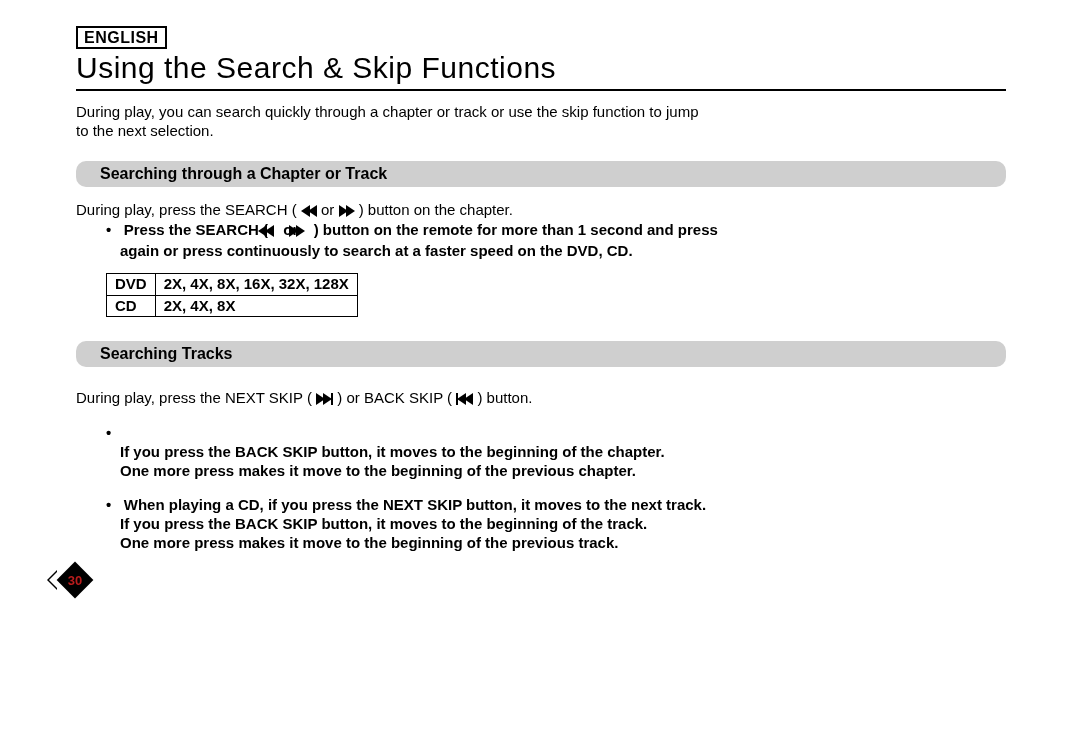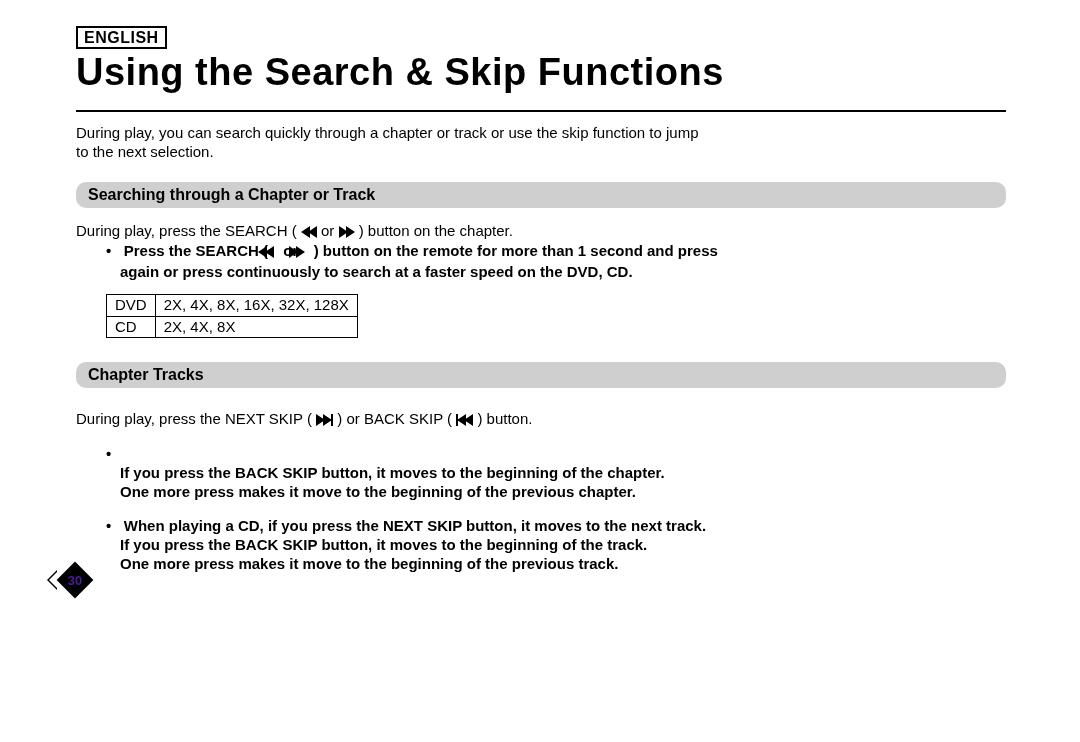--- a/index.html
+++ b/index.html
@@ -20,41 +20,41 @@
   .lang-box {
     display: inline-block;
     border: 2px solid #000;
     padding: 1px 6px 0 6px;
     font-weight: bold;
     font-size: 16px;
     letter-spacing: 0.5px;
     margin-bottom: 2px;
   }
   .title {
-    font-size: 38px;
-    font-weight: bold;
+    font-size: 30px;
+    font-weight: normal;
     letter-spacing: 0.5px;
-    margin: 0 0 16px 0;
+    margin: 0 0 4px 0;
   }
   .rule {
     border: none;
     border-top: 2px solid #000;
     margin: 0 0 12px 0;
   }
   .intro {
     font-size: 15px;
     line-height: 1.25;
     margin-bottom: 20px;
   }
   .section-bar {
     background: #cfcfcf;
     border-radius: 10px;
     font-weight: bold;
     font-size: 16px;
-    padding: 4px 16px 4px 12px;
+    padding: 4px 16px 4px 24px;
     margin: 0 0 14px 0;
   }
   .body {
     font-size: 15px;
     line-height: 1.25;
   }
   .bullets {
     padding-left: 30px;
   }
   .bullets .item {
@@ -63,20 +63,21 @@
     margin-bottom: 2px;
     font-weight: bold;
   }
   .bullets .item::before {
     content: "•\00a0\00a0";
   }
   table.speeds {
     border-collapse: collapse;
     margin: 12px 0 24px 30px;
     font-size: 15px;
+    font-weight: bold;
   }
   table.speeds td {
     border: 1px solid #000;
     padding: 1px 8px;
   }
   .gap1 { height: 14px; }
   .gap2 { height: 8px; }
 
   
   .icn {
@@ -112,21 +113,21 @@
     position: absolute;
     width: 26px; height: 26px;
     background: #000;
     transform: rotate(45deg);
     left: 7px; top: 7px;
   }
   .page-badge-wrap .num {
     position: absolute;
     left: 0; top: 0; width: 40px; height: 40px;
     display: flex; align-items: center; justify-content: center;
-    color: #4c1d95; font-weight: bold; font-size: 13px;
+    color: #b91c1c; font-weight: bold; font-size: 13px;
   }
   .page-badge-wrap .chev {
     position: absolute;
     left: -8px; top: 10px;
     width: 0; height: 0;
   }
   .page-badge-wrap .chev::before,
   .page-badge-wrap .chev::after {
     content: "";
     position: absolute;
@@ -184,21 +185,21 @@
       </tr>
       <tr>
         <td>CD</td>
         <td>2X, 4X, 8X</td>
       </tr>
     </tbody>
       </table>
   </div>
 
   
-  <div class="section-bar">Chapter Tracks</div>
+  <div class="section-bar">Searching Tracks</div>
 
   <div class="body">
     <div class="gap2"></div>
     <span>During play, press the NEXT SKIP (</span>
     <span class="icn icn-next"><span class="tri right"></span><span class="tri right"></span><span class="bar"></span></span>
     <span>) or BACK SKIP (</span>
     <span class="icn icn-prev"><span class="bar"></span><span class="tri left"></span><span class="tri left"></span></span>
     <span>) button.</span>
 
     <div class="gap1"></div>

